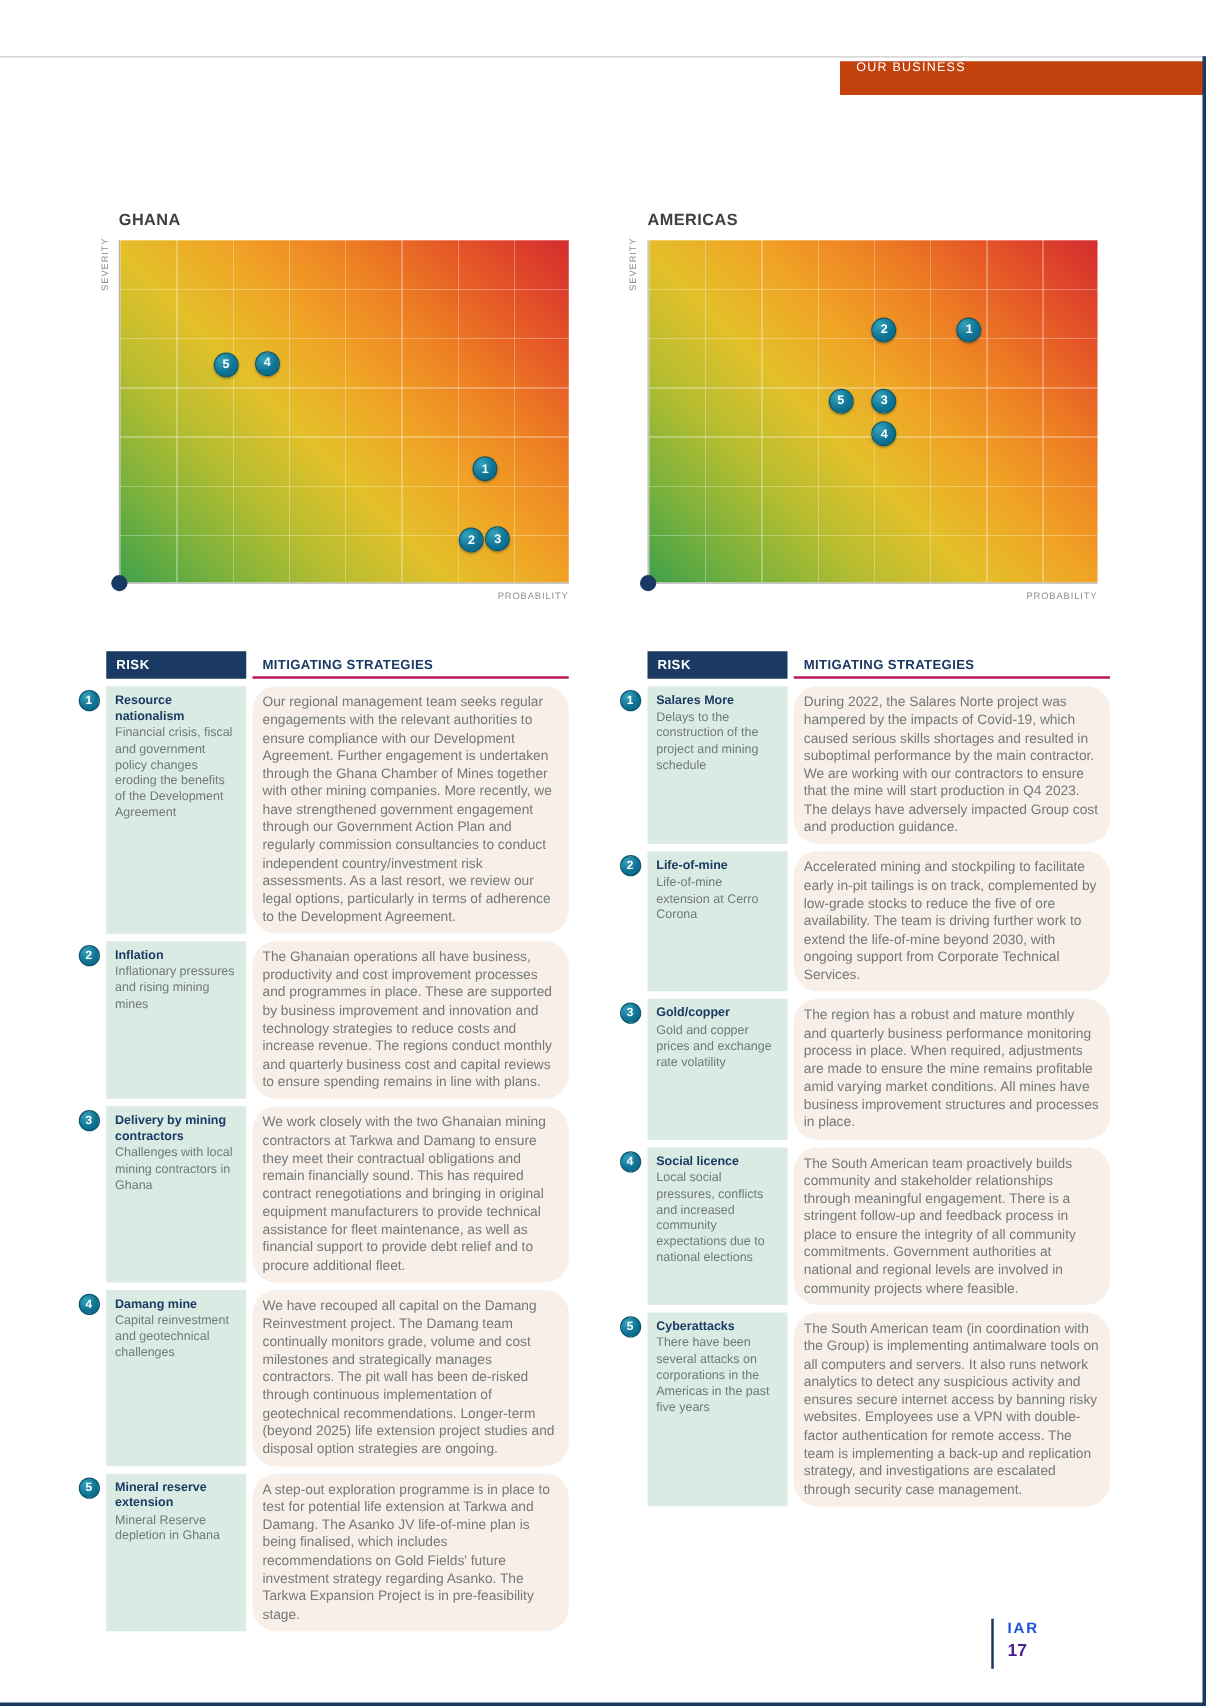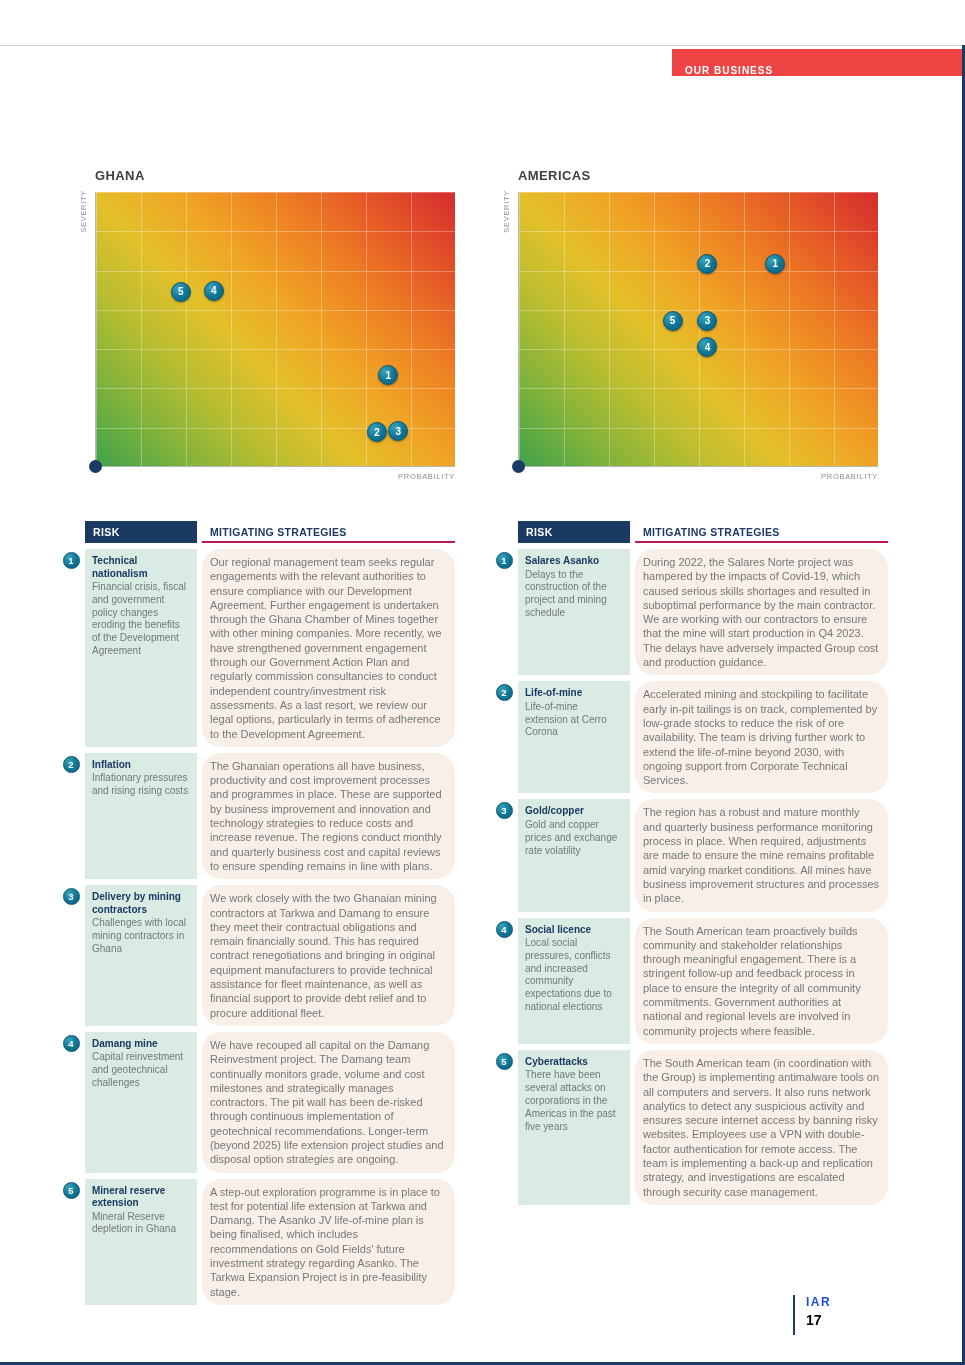--- a/index.html
+++ b/index.html
@@ -1,21 +1,21 @@
 <!DOCTYPE html>
 <html><head>
 <meta charset="utf-8">
 <style>
   html,body{margin:0;padding:0;background:#ffffff;}
   body{font-family:"Liberation Sans", sans-serif; -webkit-font-smoothing:antialiased;}
   .page{position:relative;width:965px;height:1365px;background:#ffffff;overflow:hidden;}
 
   .top-rule{position:absolute;top:45px;left:0;right:0;height:1px;background:#cccccc;}
-  .banner{position:absolute;top:49px;left:672px;right:0;height:27px;background:#ef4444;color:#ffffff;
-          display:flex;align-items:flex-end;padding-left:13px;font-size:10px;letter-spacing:1px;font-weight:700;}
+  .banner{position:absolute;top:49px;left:672px;right:0;height:27px;background:#c2410c;color:#ffffff;
+          display:flex;align-items:flex-start;padding-left:13px;font-size:10px;letter-spacing:1px;font-weight:400;}
   .right-border{position:absolute;top:45px;right:0;bottom:0;width:3px;background:#1b3a63;}
   .bottom-border{position:absolute;left:0;right:0;bottom:0;height:3px;background:#1b3a63;}
 
   
   .chart-wrap{position:absolute;width:360px;}
   .chart-ghana{left:95px;top:168px;}
   .chart-americas{left:518px;top:168px;}
   .chart-title{color:#404040;font-size:13px;font-weight:bold;letter-spacing:0.4px;margin-bottom:9px;}
   .chart-box{position:relative;width:360px;}
   .heatmap{position:relative;width:360px;height:275px;
@@ -53,21 +53,21 @@
     display:flex;align-items:center;justify-content:center;}
   .riskcell{width:112px;flex:none;background:#d9ebe3;padding:6px 7px;box-sizing:border-box;margin-right:5px;}
   .rtitle{display:block;color:#1b3a63;font-weight:bold;font-size:10px;line-height:1.25;}
   .rdesc{display:block;color:#73787b;font-size:10px;line-height:1.28;margin-top:1px;}
   .mitcell{flex:1;background:#f8f0e8;padding:6px 8px;box-sizing:border-box;color:#73787b;font-size:11px;line-height:1.3;border-radius:19px;}
 
   
   .footer{position:absolute;left:793px;top:1295px;display:flex;gap:11px;}
   .footer-rule{width:2px;background:#1b3a63;height:40px;flex:none;}
   .iar{color:#1d4ed8;font-weight:bold;font-size:12px;letter-spacing:1.5px;}
-  .pagenum{color:#000000;font-weight:bold;font-size:14px;margin-top:3px;}
+  .pagenum{color:#4c1d95;font-weight:bold;font-size:14px;margin-top:3px;}
 </style>
 </head>
 <body>
 
 <div class="page">
 
   <div class="top-rule"></div>
   <div class="banner">
     <span>OUR BUSINESS</span>
   </div>
@@ -112,32 +112,32 @@
       <div class="risk-h">RISK</div>
       <div class="hgap"></div>
       <div class="mit-h">MITIGATING STRATEGIES</div>
     </div>
     <div class="rows">
         <div class="trow">
           <div class="numcol">
             <div class="circle">1</div>
           </div>
           <div class="riskcell">
-            <span class="rtitle">Technical nationalism</span>
+            <span class="rtitle">Resource nationalism</span>
             <span class="rdesc">Financial crisis, fiscal and government policy changes eroding the benefits of the Development Agreement</span>
           </div>
           <div class="mitcell">Our regional management team seeks regular engagements with the relevant authorities to ensure compliance with our Development Agreement. Further engagement is undertaken through the Ghana Chamber of Mines together with other mining companies. More recently, we have strengthened government engagement through our Government Action Plan and regularly commission consultancies to conduct independent country/investment risk assessments. As a last resort, we review our legal options, particularly in terms of adherence to the Development Agreement.</div>
         </div>
         <div class="trow">
           <div class="numcol">
             <div class="circle">2</div>
           </div>
           <div class="riskcell">
             <span class="rtitle">Inflation</span>
-            <span class="rdesc">Inflationary pressures and rising rising costs</span>
+            <span class="rdesc">Inflationary pressures and rising mining mines</span>
           </div>
           <div class="mitcell">The Ghanaian operations all have business, productivity and cost improvement processes and programmes in place. These are supported by business improvement and innovation and technology strategies to reduce costs and increase revenue. The regions conduct monthly and quarterly business cost and capital reviews to ensure spending remains in line with plans.</div>
         </div>
         <div class="trow">
           <div class="numcol">
             <div class="circle">3</div>
           </div>
           <div class="riskcell">
             <span class="rtitle">Delivery by mining contractors</span>
             <span class="rdesc">Challenges with local mining contractors in Ghana</span>
@@ -173,34 +173,34 @@
       <div class="risk-h">RISK</div>
       <div class="hgap"></div>
       <div class="mit-h">MITIGATING STRATEGIES</div>
     </div>
     <div class="rows">
         <div class="trow">
           <div class="numcol">
             <div class="circle">1</div>
           </div>
           <div class="riskcell">
-            <span class="rtitle">Salares Asanko</span>
+            <span class="rtitle">Salares More</span>
             <span class="rdesc">Delays to the construction of the project and mining schedule</span>
           </div>
           <div class="mitcell">During 2022, the Salares Norte project was hampered by the impacts of Covid-19, which caused serious skills shortages and resulted in suboptimal performance by the main contractor. We are working with our contractors to ensure that the mine will start production in Q4 2023. The delays have adversely impacted Group cost and production guidance.</div>
         </div>
         <div class="trow">
           <div class="numcol">
             <div class="circle">2</div>
           </div>
           <div class="riskcell">
             <span class="rtitle">Life-of-mine</span>
             <span class="rdesc">Life-of-mine extension at Cerro Corona</span>
           </div>
-          <div class="mitcell">Accelerated mining and stockpiling to facilitate early in-pit tailings is on track, complemented by low-grade stocks to reduce the risk of ore availability. The team is driving further work to extend the life-of-mine beyond 2030, with ongoing support from Corporate Technical Services.</div>
+          <div class="mitcell">Accelerated mining and stockpiling to facilitate early in-pit tailings is on track, complemented by low-grade stocks to reduce the five of ore availability. The team is driving further work to extend the life-of-mine beyond 2030, with ongoing support from Corporate Technical Services.</div>
         </div>
         <div class="trow">
           <div class="numcol">
             <div class="circle">3</div>
           </div>
           <div class="riskcell">
             <span class="rtitle">Gold/copper</span>
             <span class="rdesc">Gold and copper prices and exchange rate volatility</span>
           </div>
           <div class="mitcell">The region has a robust and mature monthly and quarterly business performance monitoring process in place. When required, adjustments are made to ensure the mine remains profitable amid varying market conditions. All mines have business improvement structures and processes in place.</div>

